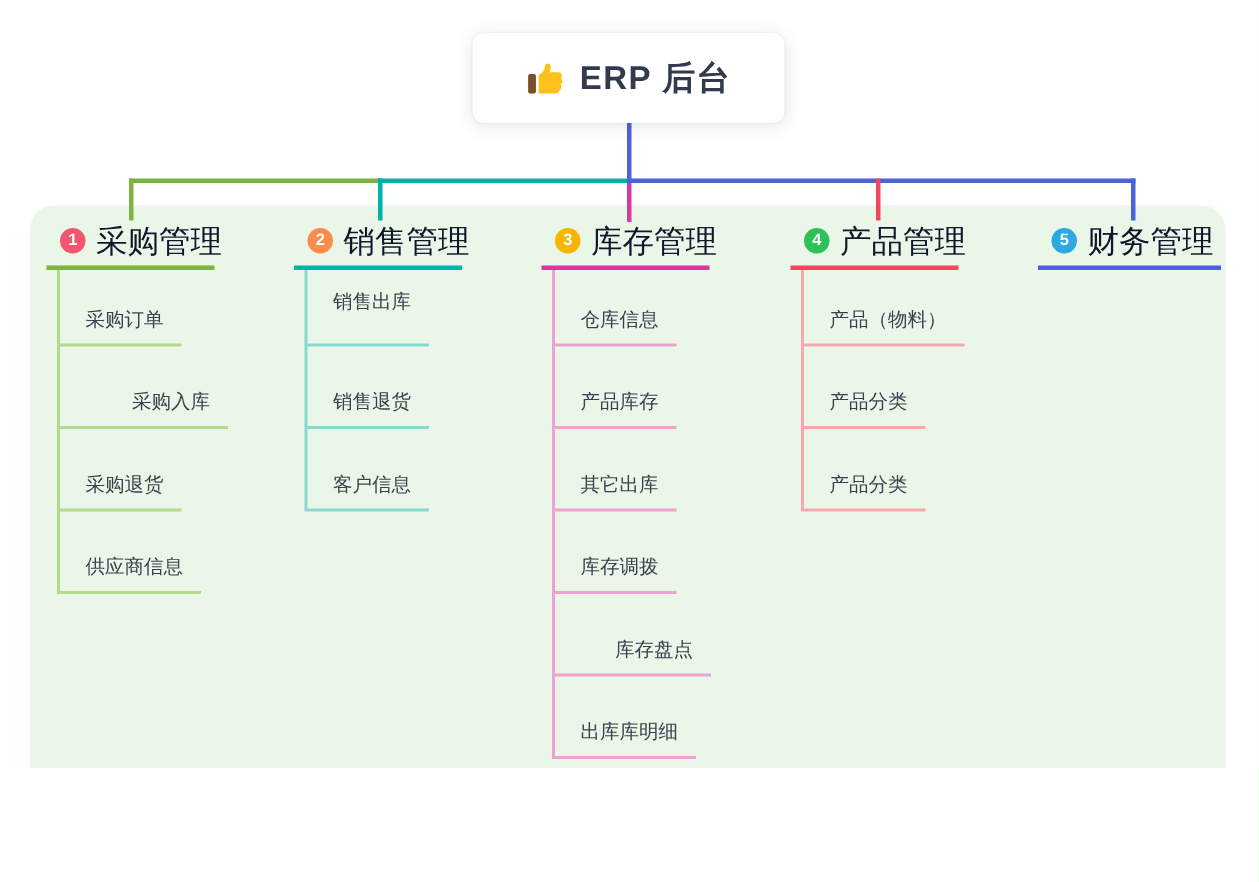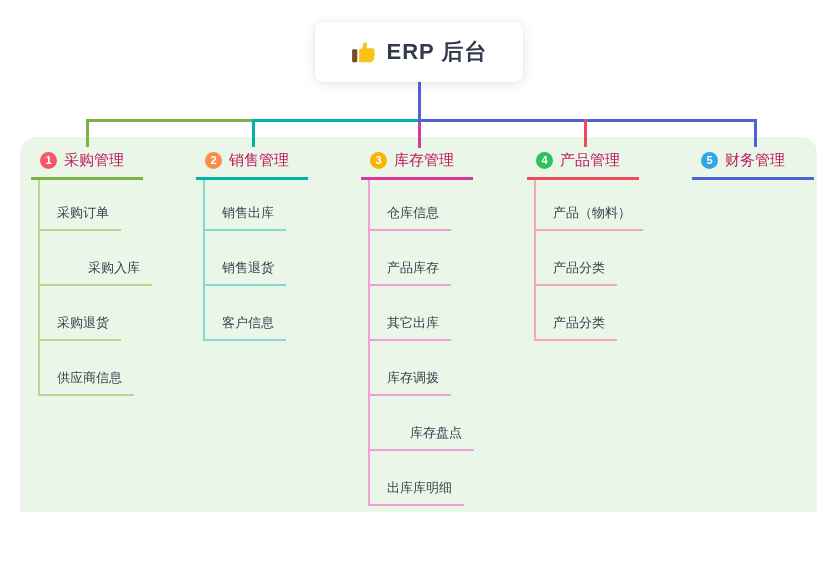--- a/index.html
+++ b/index.html
@@ -38,21 +38,21 @@
   .branch-header {
     display:flex; align-items:center; gap:7px;
     padding:0 0 6px 9px; border-bottom:3px solid; box-sizing:content-box;
     height:21px;
   }
   .badge {
     width:17px; height:17px; border-radius:50%; flex:0 0 17px;
     color:#ffffff; font-size:11px; font-weight:bold;
     line-height:17px; text-align:center;
   }
-  .branch-label { font-size:15px; font-weight:500; color:#be185d; white-space:nowrap; }
+  .branch-label { font-size:21px; font-weight:500; color:#0f172a; white-space:nowrap; }
   .children { margin-left:7px; border-left:2px solid; width:max-content; }
   .child {
     height:55px; box-sizing:border-box; width:max-content;
     display:flex; align-items:flex-end;
     border-bottom:2px solid; padding:0 12px 0 17px;
   }
   .child:first-child { height:51px; }
   .child-label { font-size:13px; color:#38414e; padding-bottom:7px; white-space:nowrap; }
 </style>
 </head>
@@ -102,21 +102,21 @@
             <span class="child-label">供应商信息</span>
           </div>
         </div>
   </div>
       <div class="branch" style="left: 196px; top: 150px;">
     <div class="branch-header" style="width: 103px; border-bottom-color: rgb(0, 179, 169);">
       <span class="badge" style="background: rgb(251, 140, 76);">2</span>
       <span class="branch-label">销售管理</span>
     </div>
     <div class="children" style="border-left-color: rgb(134, 216, 208);">
-          <div class="child" style="border-bottom-color: rgb(134, 216, 208);">
+          <div class="child" style="border-bottom-color: rgb(134, 216, 208); align-items: center;">
             <span class="child-label">销售出库</span>
           </div>
           <div class="child" style="border-bottom-color: rgb(134, 216, 208);">
             <span class="child-label">销售退货</span>
           </div>
           <div class="child" style="border-bottom-color: rgb(134, 216, 208);">
             <span class="child-label">客户信息</span>
           </div>
         </div>
   </div>

